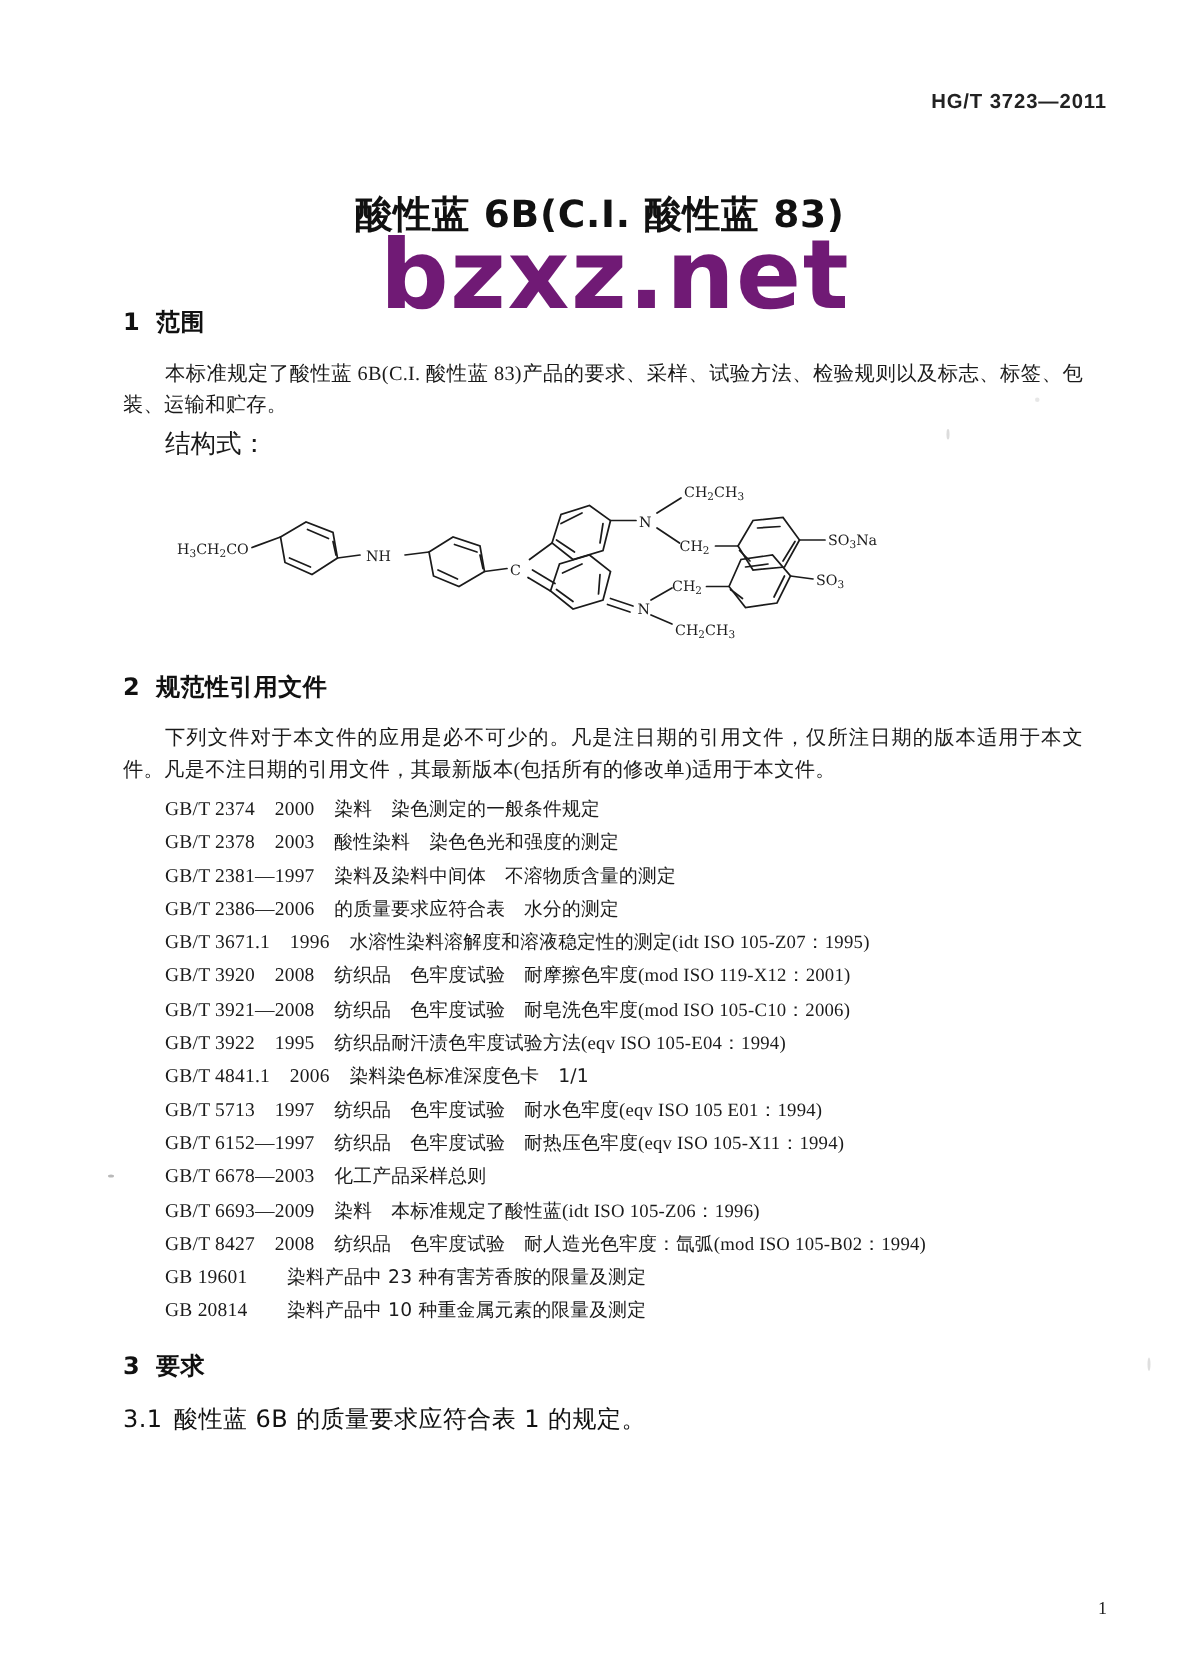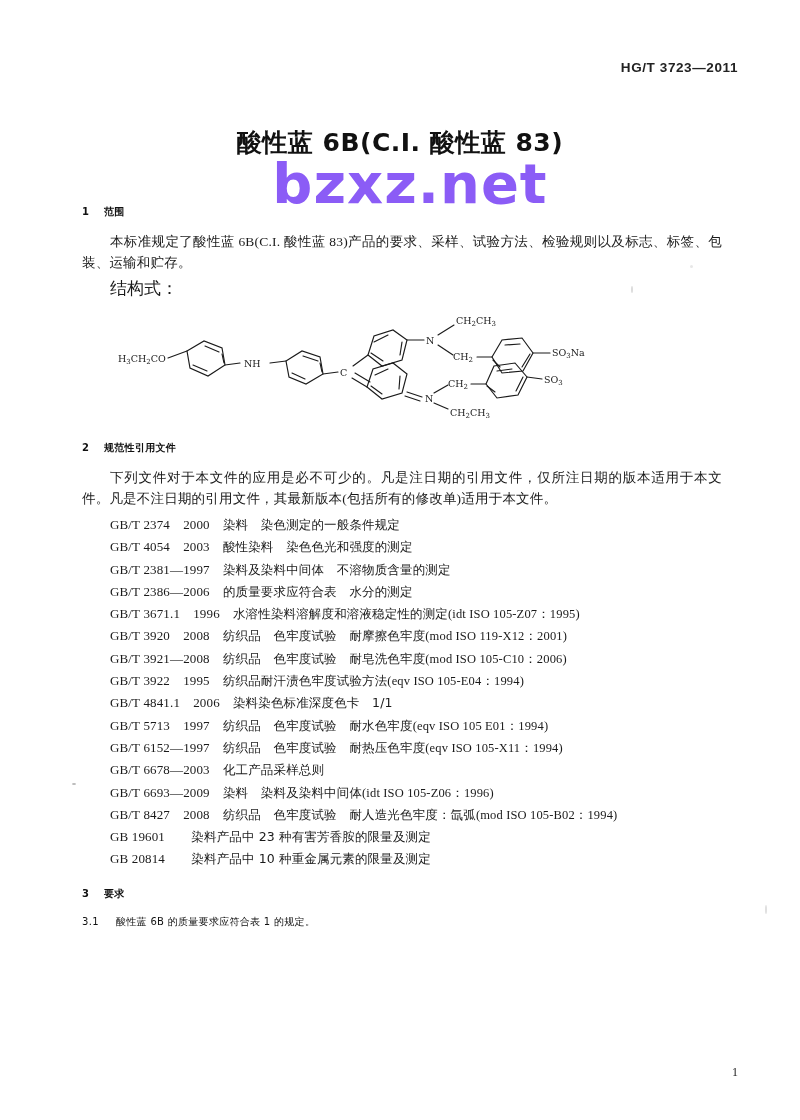--- a/index.html
+++ b/index.html
@@ -24,23 +24,23 @@
 
   
   .watermark {
     position: absolute;
     left: 150px;
     top: 148px;
     width: 520px;
     height: 72px;
     font-family: "DejaVu Sans", sans-serif;
     font-weight: bold;
-    font-size: 56px;
+    font-size: 64px;
     letter-spacing: 1px;
-    color: #8b5cf6;
+    color: #701a75;
     line-height: 72px;
     text-align: center;
     user-select: none;
     z-index: 0;
   }
 
   
   .doc-header {
     position: absolute;
     right: 62px;
@@ -72,21 +72,21 @@
   .content {
     position: absolute;
     left: 82px;
     top: 205px;
     width: 640px;
     z-index: 2;
   }
 
   .sec-head {
     font-family: "DejaVu Sans", sans-serif;
-    font-size: 10px;
+    font-size: 16px;
     font-weight: bold;
     color: #111;
     margin: 0 0 12px 0;
     letter-spacing: 0.3px;
   }
   .sec-head .num {
     display: inline-block;
     min-width: 22px;
   }
 
@@ -296,32 +296,32 @@
     <div class="gap-2"></div>
 
     <div class="sec-head">
       <span class="num">2</span><span>规范性引用文件</span>
     </div>
 
     <p class="body-par">下列文件对于本文件的应用是必不可少的。凡是注日期的引用文件，仅所注日期的版本适用于本文件。凡是不注日期的引用文件，其最新版本(包括所有的修改单)适用于本文件。</p>
 
     <ul class="ref-list">
       <li><span class="ref-code">GB/T 2374　2000</span>　<span class="ref-title">染料　染色测定的一般条件规定</span><span class="ref-note"></span></li>
-      <li><span class="ref-code">GB/T 4054　2003</span>　<span class="ref-title">酸性染料　染色色光和强度的测定</span><span class="ref-note"></span></li>
+      <li><span class="ref-code">GB/T 2378　2003</span>　<span class="ref-title">酸性染料　染色色光和强度的测定</span><span class="ref-note"></span></li>
       <li><span class="ref-code">GB/T 2381—1997</span>　<span class="ref-title">染料及染料中间体　不溶物质含量的测定</span><span class="ref-note"></span></li>
       <li><span class="ref-code">GB/T 2386—2006</span>　<span class="ref-title">的质量要求应符合表　水分的测定</span><span class="ref-note"></span></li>
       <li><span class="ref-code">GB/T 3671.1　1996</span>　<span class="ref-title">水溶性染料溶解度和溶液稳定性的测定</span><span class="ref-note">(idt ISO 105-Z07：1995)</span></li>
       <li><span class="ref-code">GB/T 3920　2008</span>　<span class="ref-title">纺织品　色牢度试验　耐摩擦色牢度</span><span class="ref-note">(mod ISO 119-X12：2001)</span></li>
       <li><span class="ref-code">GB/T 3921—2008</span>　<span class="ref-title">纺织品　色牢度试验　耐皂洗色牢度</span><span class="ref-note">(mod ISO 105-C10：2006)</span></li>
       <li><span class="ref-code">GB/T 3922　1995</span>　<span class="ref-title">纺织品耐汗渍色牢度试验方法</span><span class="ref-note">(eqv ISO 105-E04：1994)</span></li>
       <li><span class="ref-code">GB/T 4841.1　2006</span>　<span class="ref-title">染料染色标准深度色卡　1/1</span><span class="ref-note"></span></li>
       <li><span class="ref-code">GB/T 5713　1997</span>　<span class="ref-title">纺织品　色牢度试验　耐水色牢度</span><span class="ref-note">(eqv ISO 105 E01：1994)</span></li>
       <li><span class="ref-code">GB/T 6152—1997</span>　<span class="ref-title">纺织品　色牢度试验　耐热压色牢度</span><span class="ref-note">(eqv ISO 105-X11：1994)</span></li>
       <li><span class="ref-code">GB/T 6678—2003</span>　<span class="ref-title">化工产品采样总则</span><span class="ref-note"></span></li>
-      <li><span class="ref-code">GB/T 6693—2009</span>　<span class="ref-title">染料　染料及染料中间体</span><span class="ref-note">(idt ISO 105-Z06：1996)</span></li>
+      <li><span class="ref-code">GB/T 6693—2009</span>　<span class="ref-title">染料　本标准规定了酸性蓝</span><span class="ref-note">(idt ISO 105-Z06：1996)</span></li>
       <li><span class="ref-code">GB/T 8427　2008</span>　<span class="ref-title">纺织品　色牢度试验　耐人造光色牢度：氙弧</span><span class="ref-note">(mod ISO 105-B02：1994)</span></li>
       <li><span class="ref-code">GB 19601　</span>　<span class="ref-title">染料产品中 23 种有害芳香胺的限量及测定</span><span class="ref-note"></span></li>
       <li><span class="ref-code">GB 20814　</span>　<span class="ref-title">染料产品中 10 种重金属元素的限量及测定</span><span class="ref-note"></span></li>
     </ul>
 
     <div class="gap-3"></div>
 
     <div class="sec-head">
       <span class="num">3</span><span>要求</span>
     </div>

